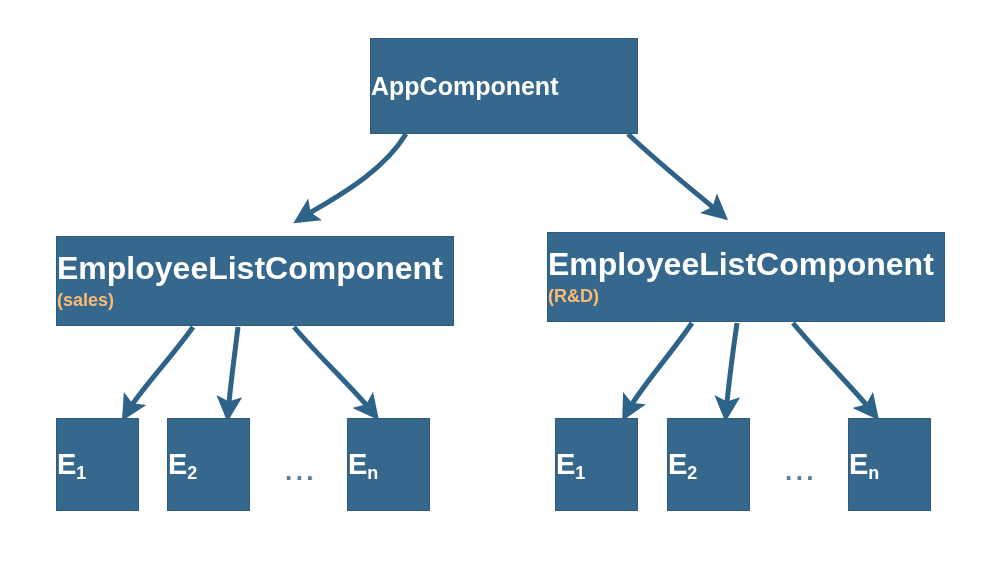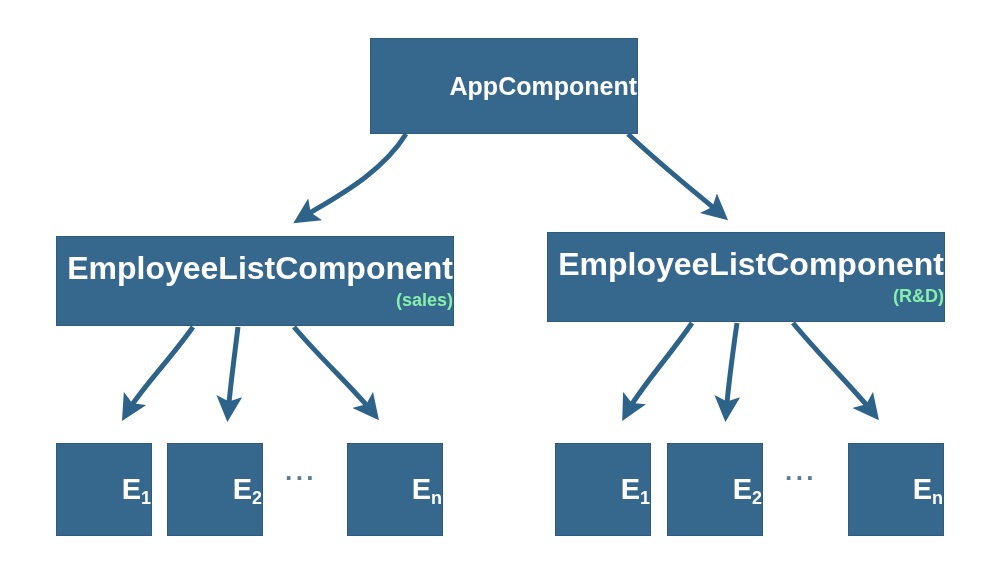--- a/index.html
+++ b/index.html
@@ -25,34 +25,34 @@
     height: 567px;
     pointer-events: none;
   }
   .node {
     position: absolute;
     box-sizing: border-box;
     background: #36678D;
     border: 1px solid #2d5a7d;
     display: flex;
     flex-direction: column;
-    align-items: flex-end;
+    align-items: flex-start;
     justify-content: center;
     color: #ffffff;
     text-align: center;
   }
   .node-title {
     font-weight: bold;
     color: #ffffff;
     line-height: 1.05;
     white-space: nowrap;
   }
   .node-sub {
     font-weight: bold;
-    color: #86efac;
+    color: #fdba74;
     line-height: 1.05;
     white-space: nowrap;
   }
   
   .node-root {
     left: 370px;
     top: 38px;
     width: 268px;
     height: 96px;
   }
@@ -63,23 +63,23 @@
     width: 398px;
     height: 90px;
   }
   .node-mid .node-title { font-size: 32px; }
   .node-mid .node-sub { font-size: 18px; margin-top: 6px; }
   .node-mid-left  { left: 56px;  top: 236px; }
   .node-mid-right { left: 547px; top: 232px; }
 
   
   .node-leaf {
-    width: 96px;
+    width: 83px;
     height: 93px;
-    top: 443px;
+    top: 418px;
   }
   .node-leaf .node-title {
     font-size: 29px;
     letter-spacing: 0px;
   }
   .node-leaf .node-title sub {
     font-size: 0.62em;
     vertical-align: baseline;
     position: relative;
     top: 0.24em;

